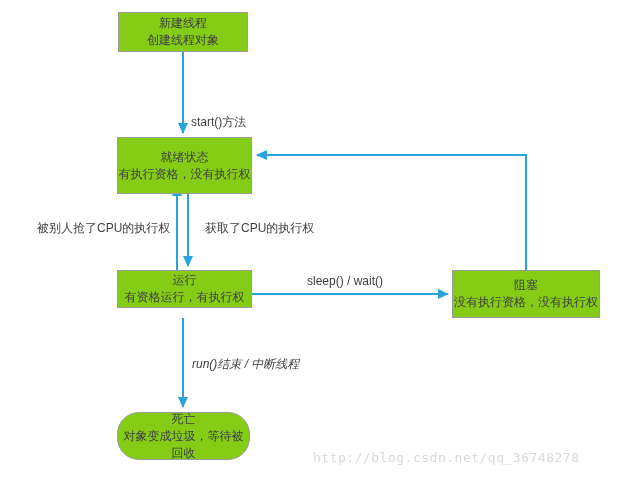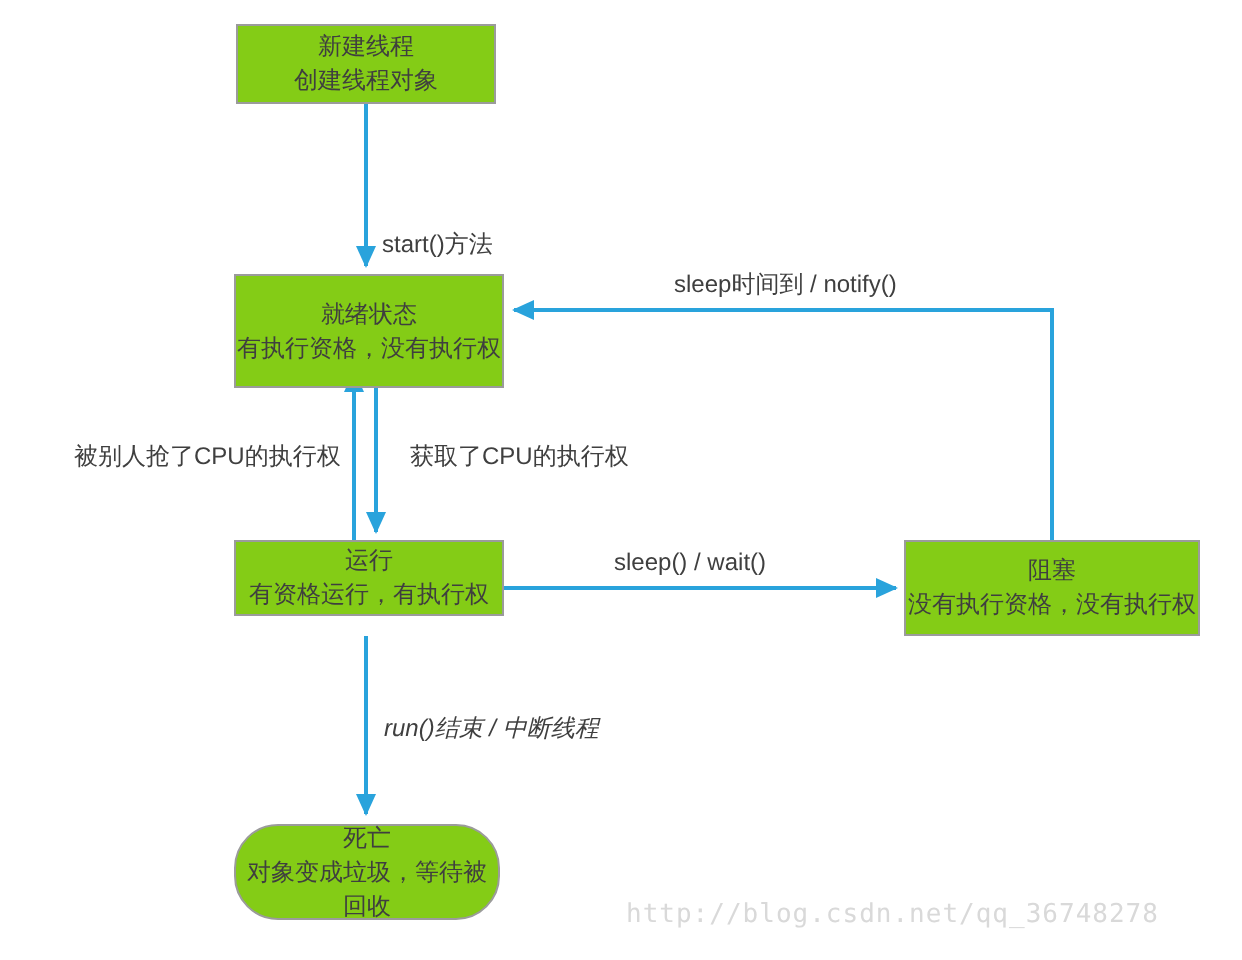--- a/index.html
+++ b/index.html
@@ -117,21 +117,20 @@
     <div>阻塞</div>
     <div>没有执行资格，没有执行权</div>
   </div>
 
   <div class="node node-dead">
     <div>死亡</div>
     <div>对象变成垃圾，等待被回收</div>
   </div>
 
   <div class="edge-label label-start">start()方法</div>
-  <div class="edge-label label-wake">sleep时间到 / notify()</div>
   <div class="edge-label label-lose">被别人抢了CPU的执行权</div>
   <div class="edge-label label-get">获取了CPU的执行权</div>
   <div class="edge-label label-sleepwait">sleep() / wait()</div>
   <div class="edge-label label-runend">run()结束 / 中断线程</div>
 
   <div class="watermark">http://blog.csdn.net/qq_36748278</div>
 
 </div>
 
 </body></html>

